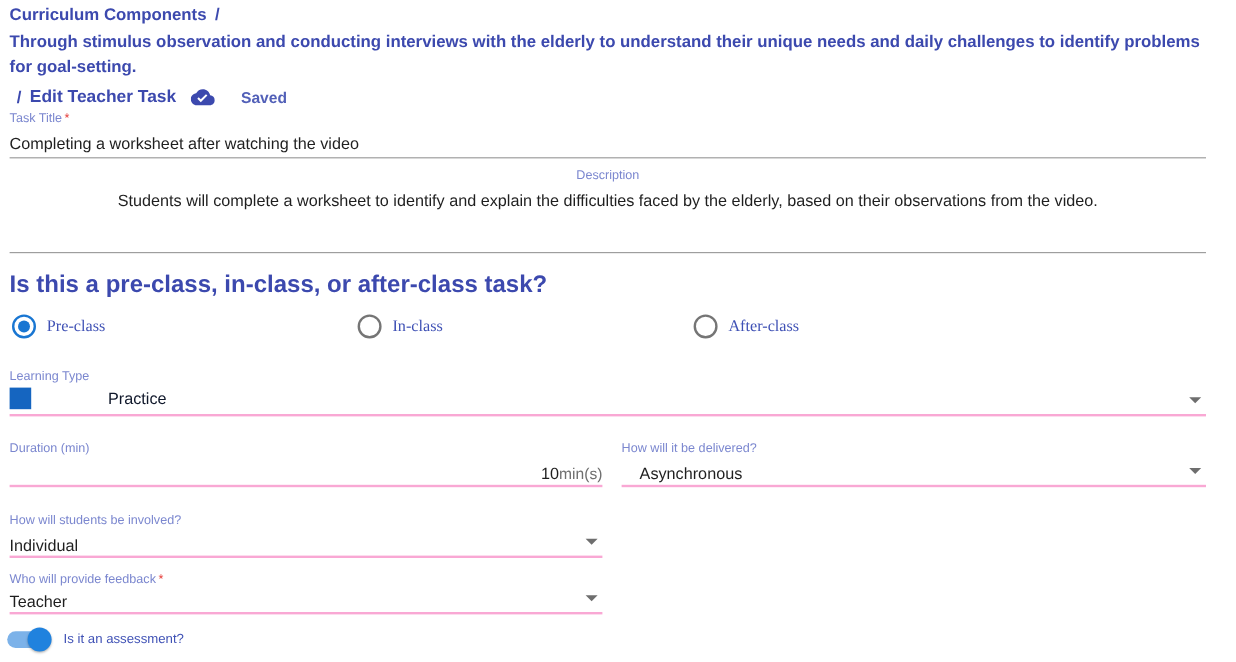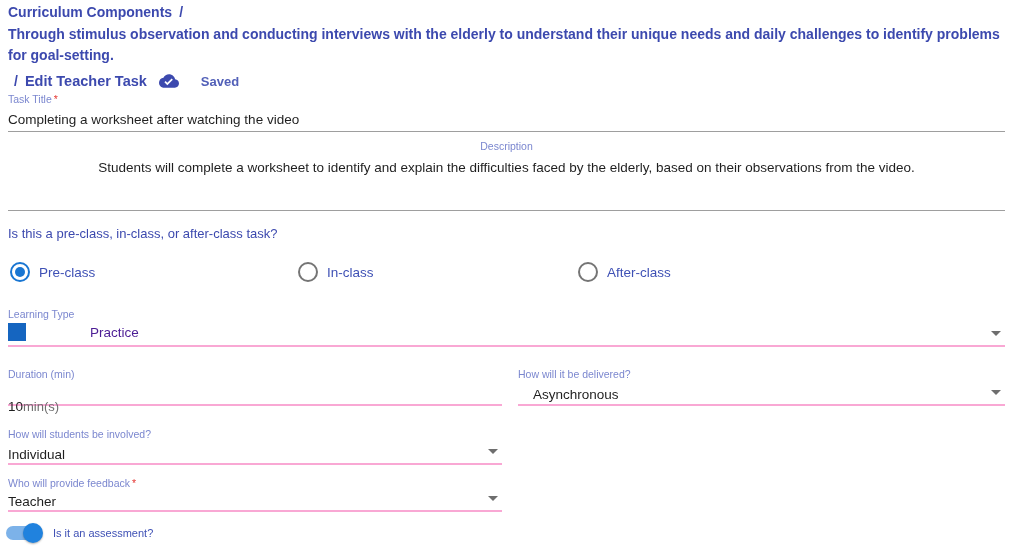--- a/index.html
+++ b/index.html
@@ -26,44 +26,44 @@
   .fvalue { font-size:13.5px; color:#1f1f1f; line-height:17px; background:transparent;
     border:none; outline:none; width:100%; font-family:"Liberation Sans", sans-serif; padding:0; }
   .u1 { border-bottom:1px solid #9e9e9e; }
   .u2 { border-bottom:2px solid #f9a8d4; }
 
   .tt-field   { top:93px;  left:8px; width:997px; height:39px; }
   .tt-field .fvalue { margin-top:6px; }
   .desc-field { top:140px; left:8px; width:997px; height:71px;text-align:center; }
   .desc-field .fvalue { margin-top:7px; }
 
-  .question { position:absolute; top:226px; left:8px; font-size:13px; font-weight:normal; color:#3c49ae; }
+  .question { position:absolute; top:226px; left:8px; font-size:20px; font-weight:bold; color:#3c49ae; }
 
   
-  .radio-row { position:absolute; top:262px; left:8px; width:997px; height:24px; }
+  .radio-row { position:absolute; top:262px; left:8px; width:997px; height:24px;font-family:Liberation Serif, serif; }
   .radio-opt { position:absolute; top:0; display:flex; align-items:center; cursor:pointer; }
   .radio-opt.o0 { left:2px; } .radio-opt.o1 { left:290px; } .radio-opt.o2 { left:570px; }
   .rcircle { width:20px; height:20px; border-radius:50%; border:2px solid #757575;
     position:relative; flex:0 0 auto; }
   .radio-opt.selected .rcircle { border-color:#1976d2; }
   .radio-opt.selected .rcircle::after { content:""; position:absolute; left:3px; top:3px;
     width:10px; height:10px; border-radius:50%; background:#1976d2; }
   .rlabel { margin-left:9px; font-size:13.5px; color:#3f51b5; }
 
   
   .arrow { position:absolute; right:4px; bottom:9px; width:0; height:0;
     border-left:5px solid transparent; border-right:5px solid transparent;
     border-top:5px solid #6e6e6e; }
   .lt-field { top:308px; left:8px; width:997px; height:39px; }
   .lt-row { position:relative; margin-top:3px; height:22px; }
   .lt-swatch { position:absolute; left:0; top:0; width:18px; height:18px; background:#1565c0; }
-  .lt-text { position:absolute; left:82px; top:2px; font-size:13.5px; color:#4c1d95; }
+  .lt-text { position:absolute; left:82px; top:2px; font-size:13.5px; color:#0f172a; }
 
   .dur-field { top:368px; left:8px; width:494px; height:38px; }
-  .dur-row { display:flex; justify-content:flex-start; align-items:baseline; margin-top:18px; }
+  .dur-row { display:flex; justify-content:flex-end; align-items:baseline; margin-top:6px; }
   .suffix { font-size:13px; color:#6f6f6f; }
 
   .del-field { top:368px; left:518px; width:487px; height:38px; }
   .del-field .fvalue { margin-top:6px; padding-left:15px; }
 
   .inv-field { top:428px; left:8px; width:494px; height:37px; }
   .inv-field .fvalue { margin-top:6px; }
   .fb-field  { top:477px; left:8px; width:494px; height:35px; }
   .fb-field .fvalue { margin-top:4px; }
 

